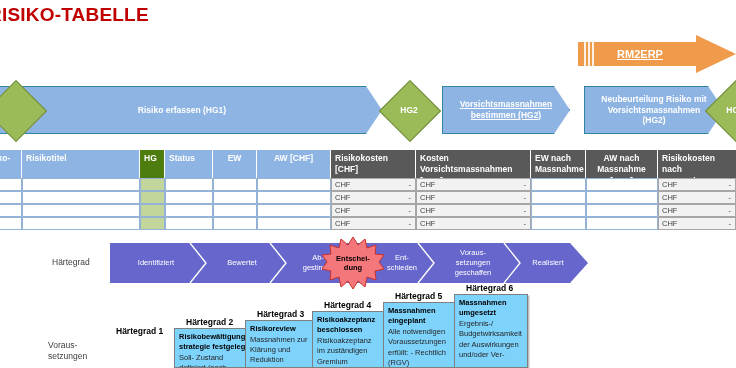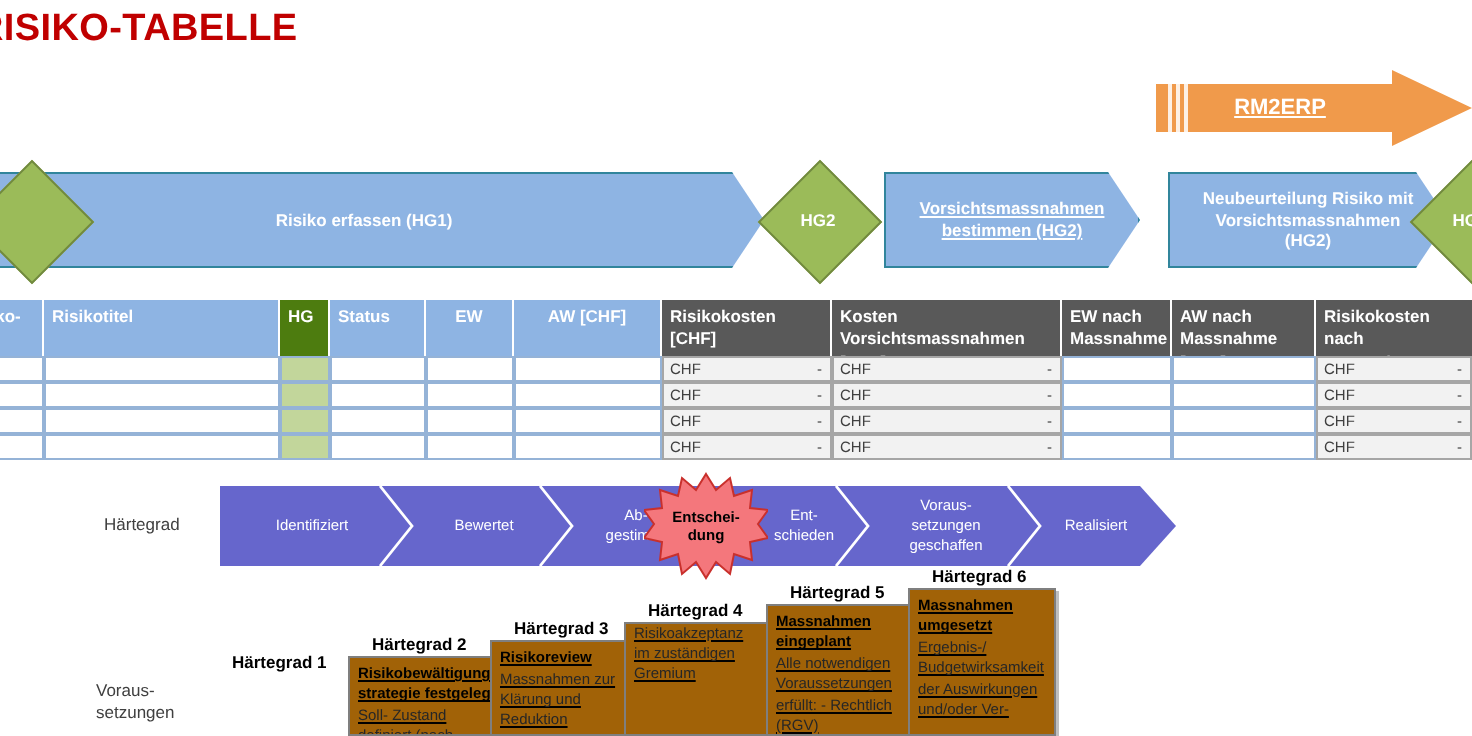--- a/index.html
+++ b/index.html
@@ -102,24 +102,23 @@
   .burst .txt{
     position:absolute;left:0;top:0;width:62px;height:54px;
     display:flex;align-items:center;justify-content:center;flex-direction:column;
     font-size:7.5px;font-weight:bold;color:#000000;line-height:1.25;text-align:center;
     z-index:3;
   }
 
   
   .vbox{
     position:absolute;box-sizing:border-box;
-    background:#a16207;border:1px solid #7f7f7f;
+    background:#7dd3fc;border:1px solid #7f7f7f;
     box-shadow:1.5px 1.5px 0 #bfbfbf;
     overflow:hidden;
-    text-decoration:underline;
   }
   .vbox .hd{
     font-size:7.5px;font-weight:bold;color:#000;line-height:1.35;
     padding:3px 4px 1px 4px;
   }
   .vbox .bd{
     font-size:7.5px;color:#262626;line-height:1.35;
     padding:0 4px;
   }
   .vcap{
@@ -190,21 +189,21 @@
         <div>EW * AW</div>
       </div>
       <div class="th dark" style="left:438px;width:115px;">
         <div>Kosten Vorsichtsmassnahmen</div>
         <div>[CHF]</div>
       </div>
       <div class="th dark" style="left:553px;width:55px;">
         <div>EW nach</div>
         <div>Massnahme</div>
       </div>
-      <div class="th dark" style="left:608px;width:72px;">
+      <div class="th dark" style="left:608px;width:72px;text-align:center;">
         <div>AW nach</div>
         <div>Massnahme [CHF]</div>
       </div>
       <div class="th dark" style="left:680px;width:78px;border-right:none;">
         <div>Risikokosten nach</div>
         <div>Massnahme [CHF]</div>
       </div>
     </div>
 
     <div id="tbody">
@@ -360,20 +359,21 @@
   </div>
 
   <div class="vcap" style="left:245px;top:309px;">Härtegrad 3</div>
   <div class="vbox" style="left:245px;top:320px;width:68px;height:48px;">
     <div class="hd">Risikoreview</div>
     <div class="bd">Massnahmen zur Klärung und Reduktion</div>
   </div>
 
   <div class="vcap" style="left:312px;top:300px;">Härtegrad 4</div>
   <div class="vbox" style="left:312px;top:311px;width:72px;height:57px;">
+    <div class="hd">Risikoakzeptanz beschlossen</div>
     <div class="bd">Risikoakzeptanz im zuständigen Gremium</div>
   </div>
 
   <div class="vcap" style="left:383px;top:291px;">Härtegrad 5</div>
   <div class="vbox" style="left:383px;top:302px;width:72px;height:66px;">
     <div class="hd">Massnahmen eingeplant</div>
     <div class="bd">Alle notwendigen Voraussetzungen erfüllt: - Rechtlich (RGV)</div>
   </div>
 
   <div class="vcap" style="left:454px;top:283px;">Härtegrad 6</div>

